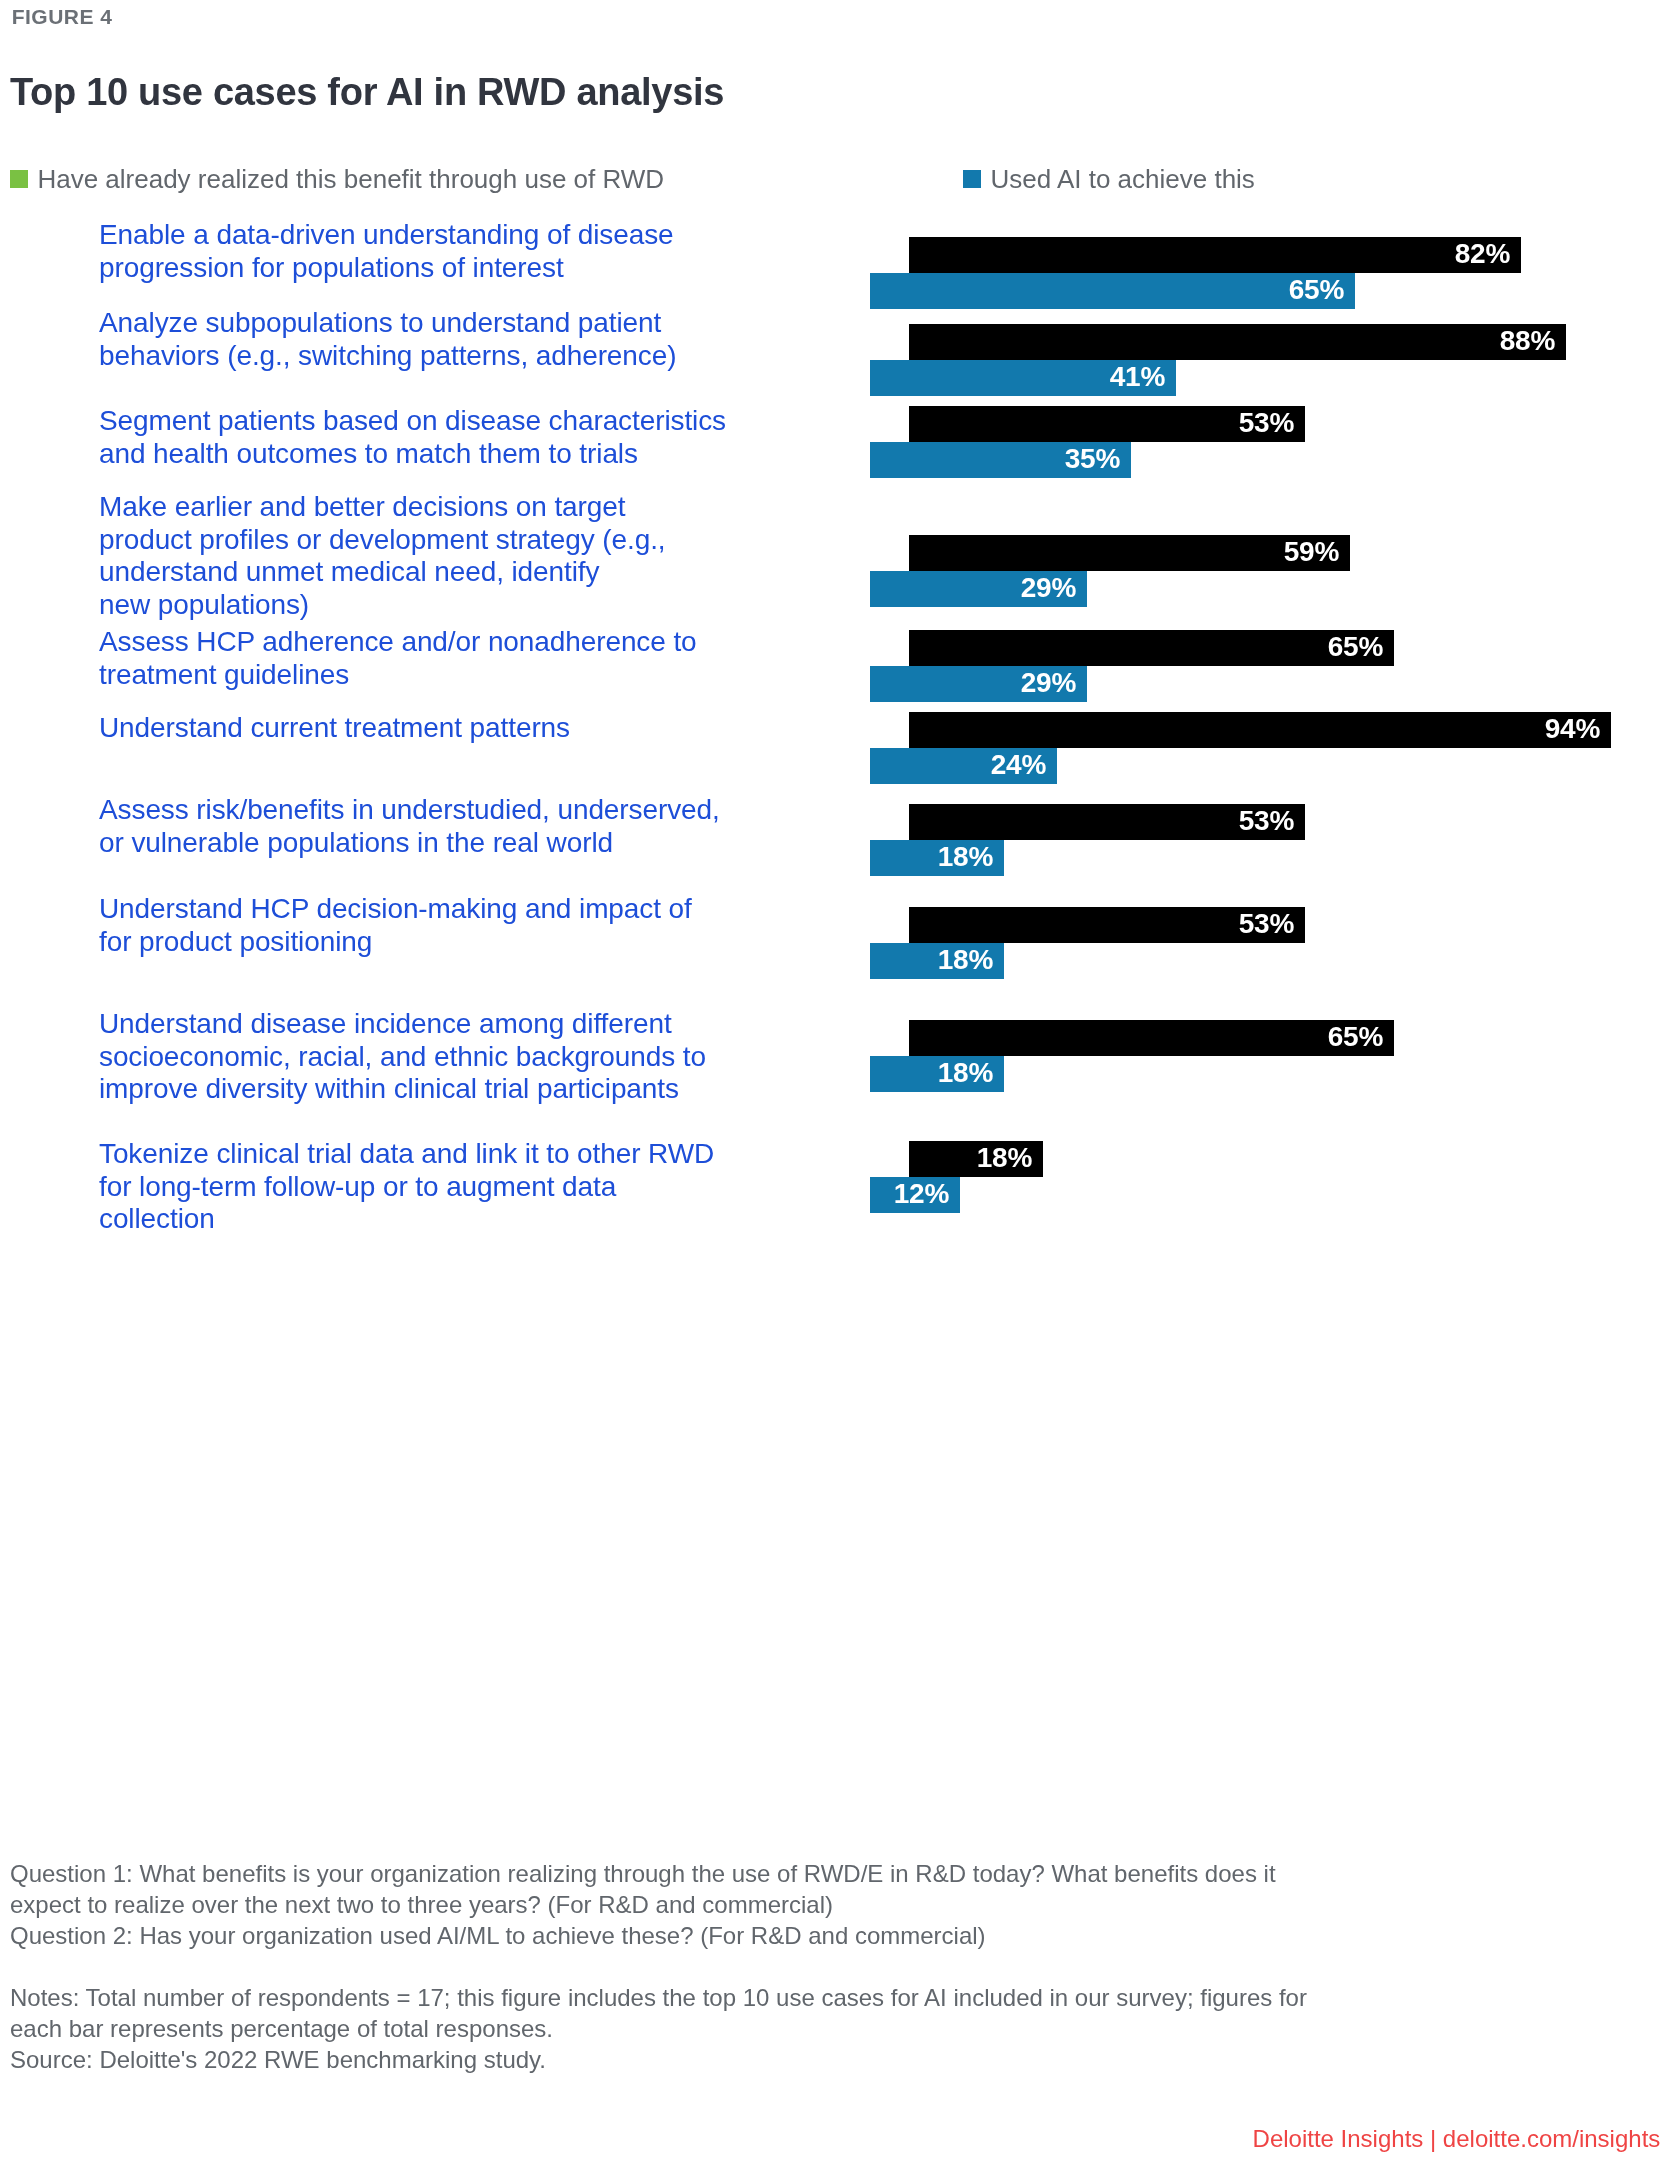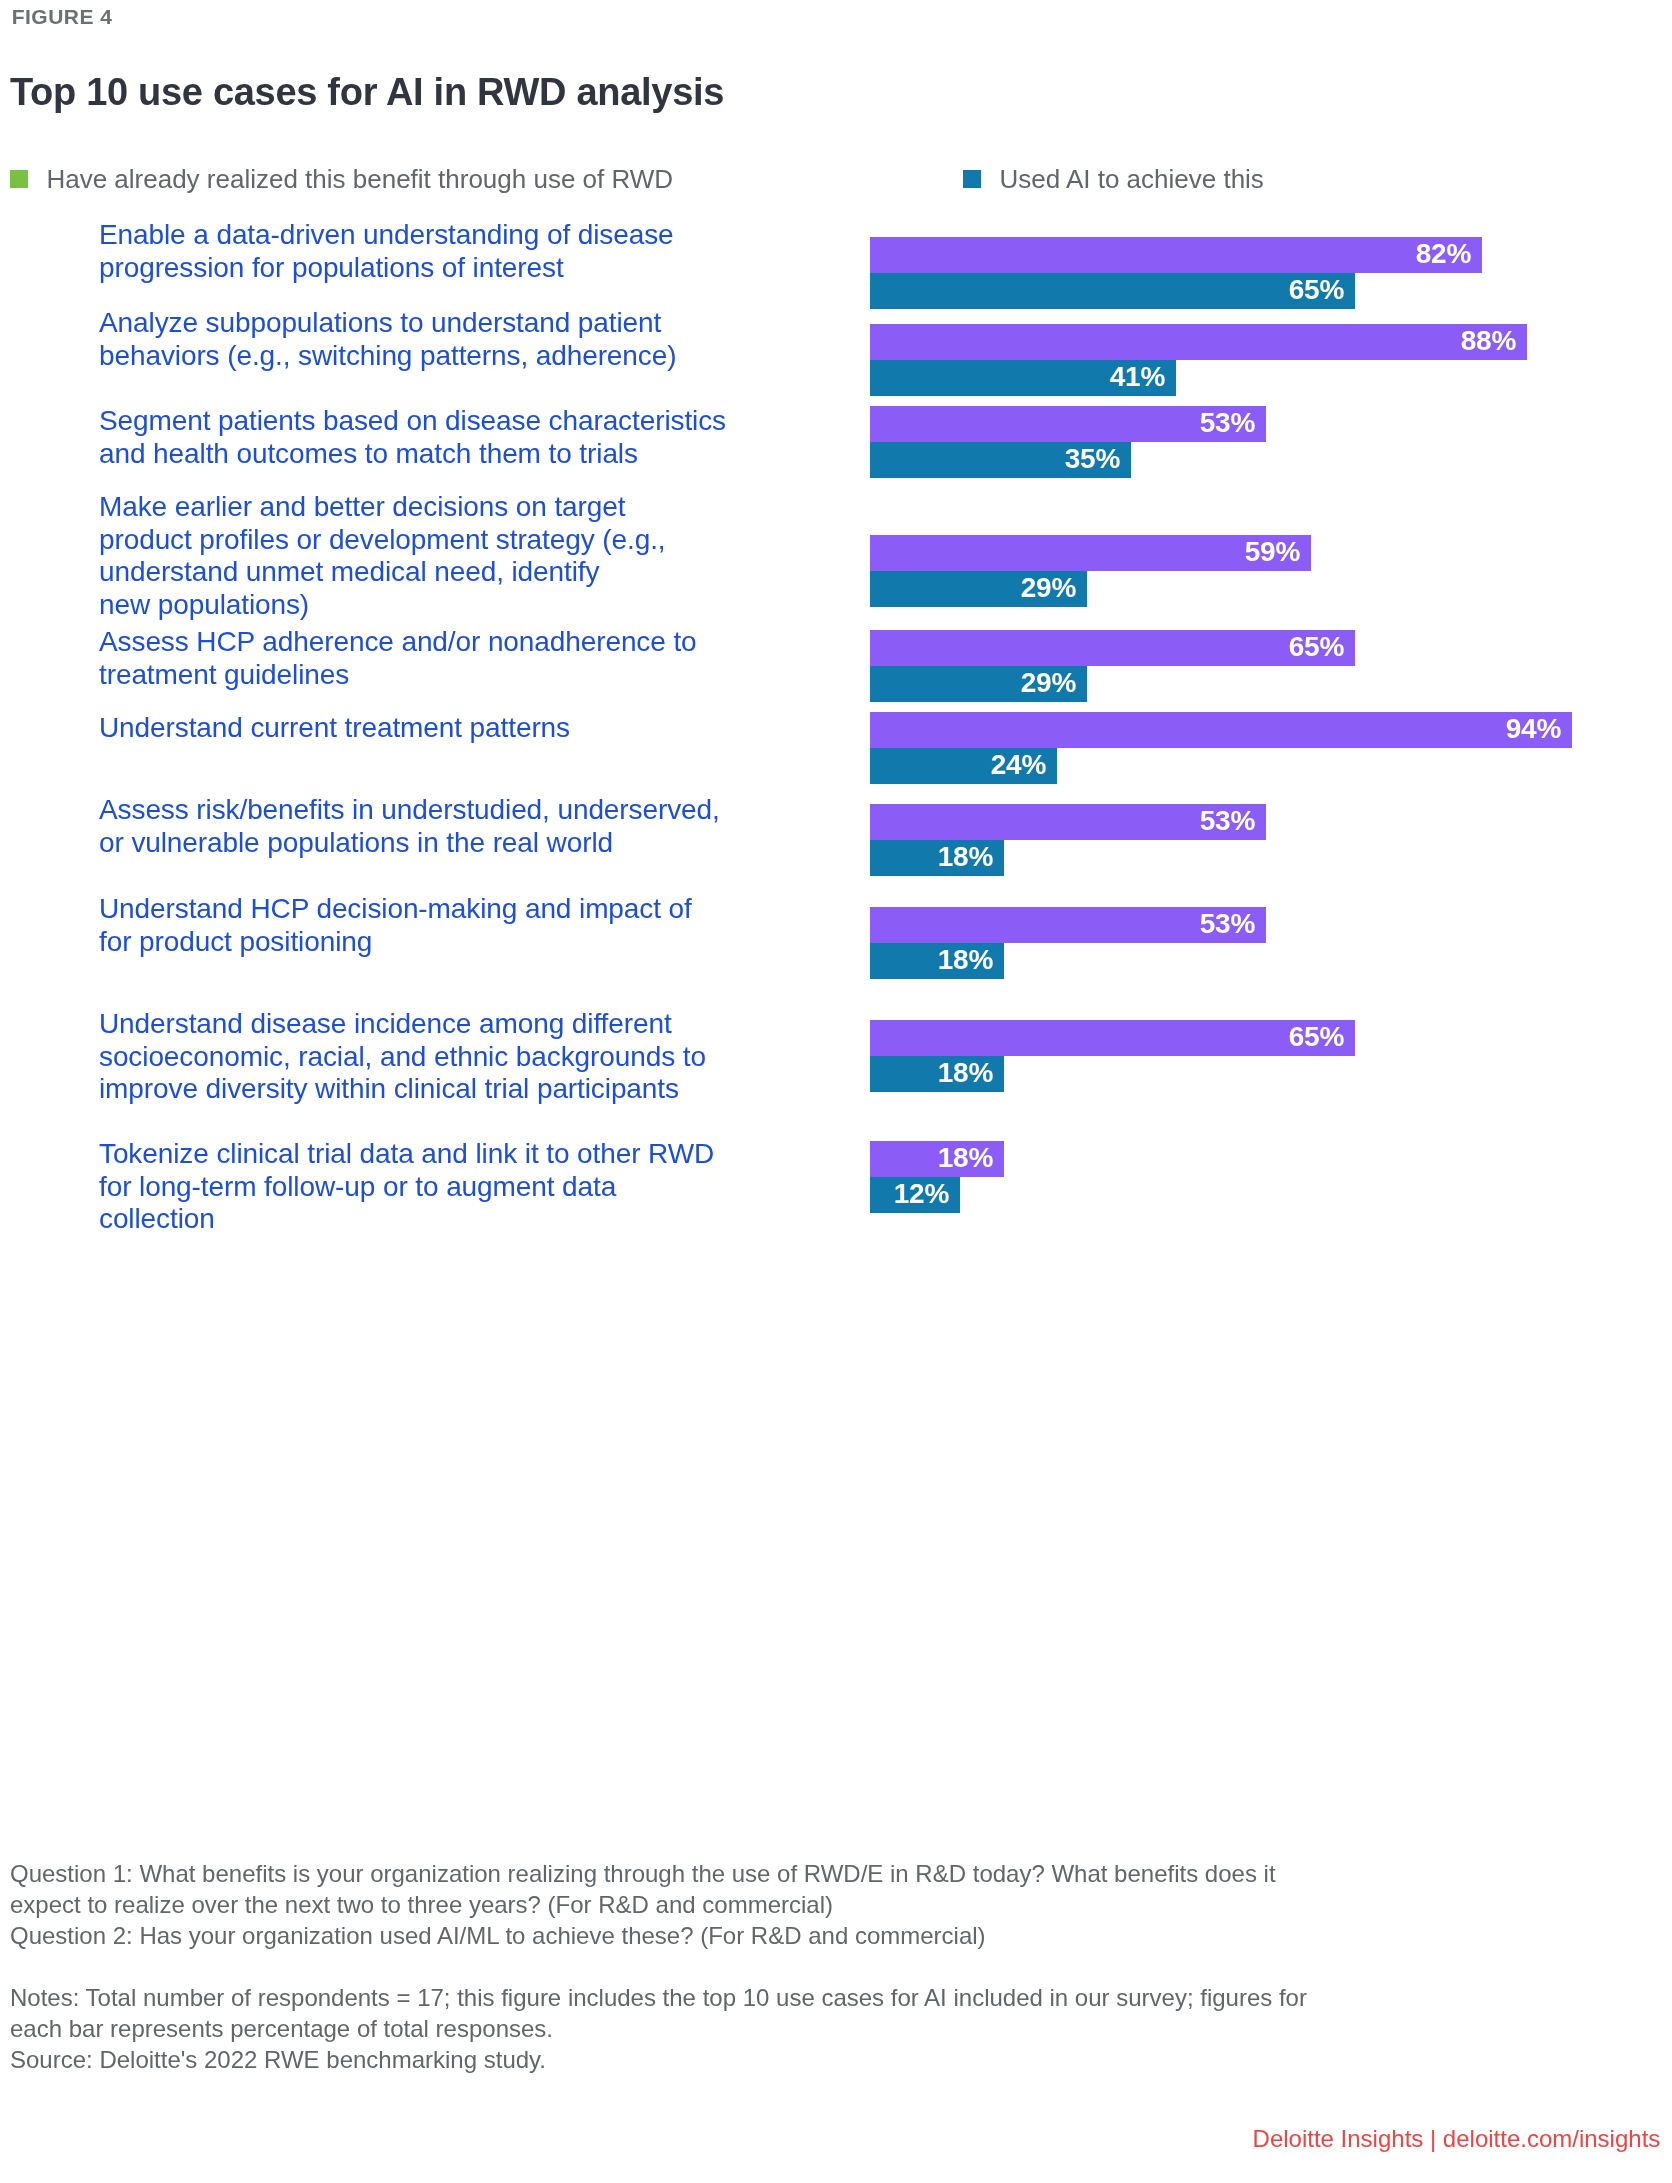--- a/index.html
+++ b/index.html
@@ -43,21 +43,21 @@
     position: absolute;
     left: 10px;
     top: 166px;
     width: 1589px;
     height: 33px;
   }
   .legend-item {
     position: absolute;
     display: flex;
     align-items: center;
-    gap: 18px;
+    gap: 9px;
     white-space: nowrap;
   }
   .legend-item.one { left: 0px; top: 0px; }
   .legend-item.two { left: 953px; top: 0px; }
   .legend-swatch {
     width: 18.4px;
     height: 18.4px;
     flex: 0 0 auto;
     display: block;
   }
@@ -96,21 +96,21 @@
   .bars {
     position: absolute;
     left: 870px;
     width: 786px;
   }
   .bar {
     position: relative;
     height: 36px;
     display: block;
   }
-  .bar.green { background: #8b5cf6; }
+  .bar.green { background: #000000; margin-left: 39px; }
   .bar.blue  { background: #1279ad; }
   .bar-value {
     position: absolute;
     right: 11px;
     top: 50%;
     transform: translateY(-52%);
     color: #ffffff;
     font-size: 28px;
     font-weight: 700;
     line-height: 1;

